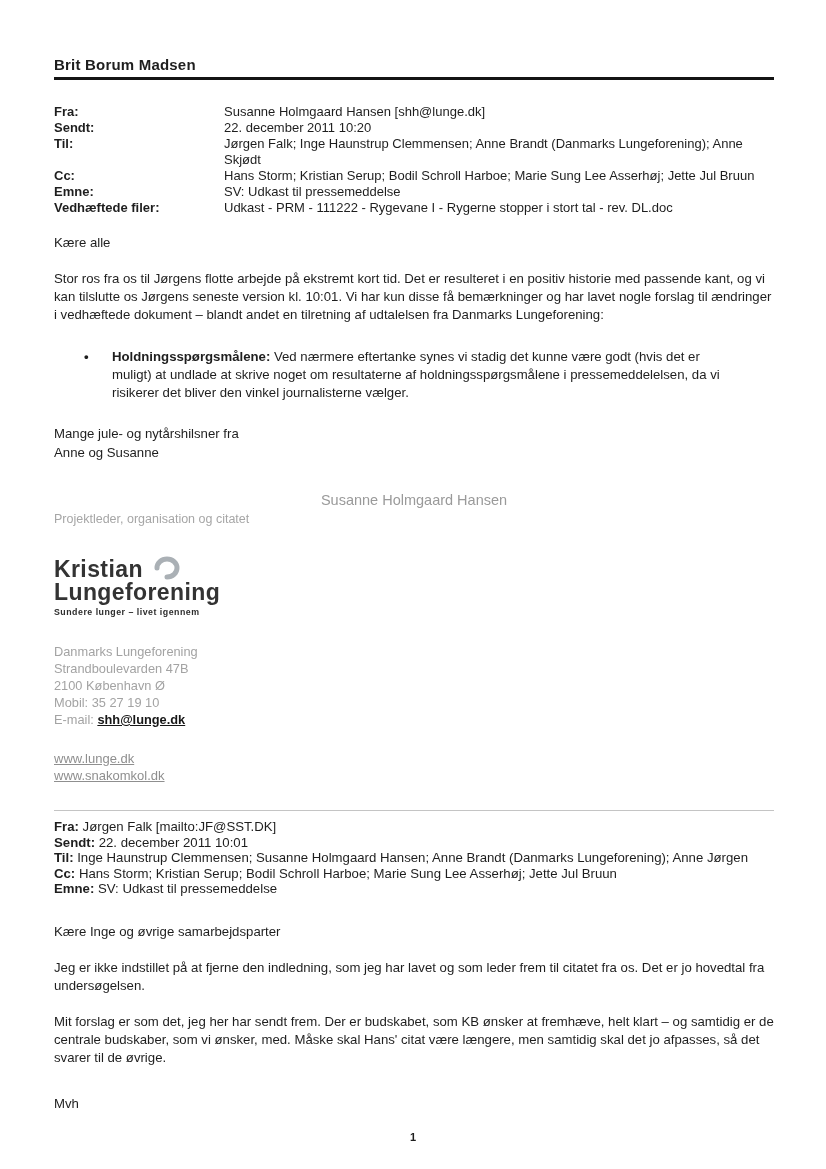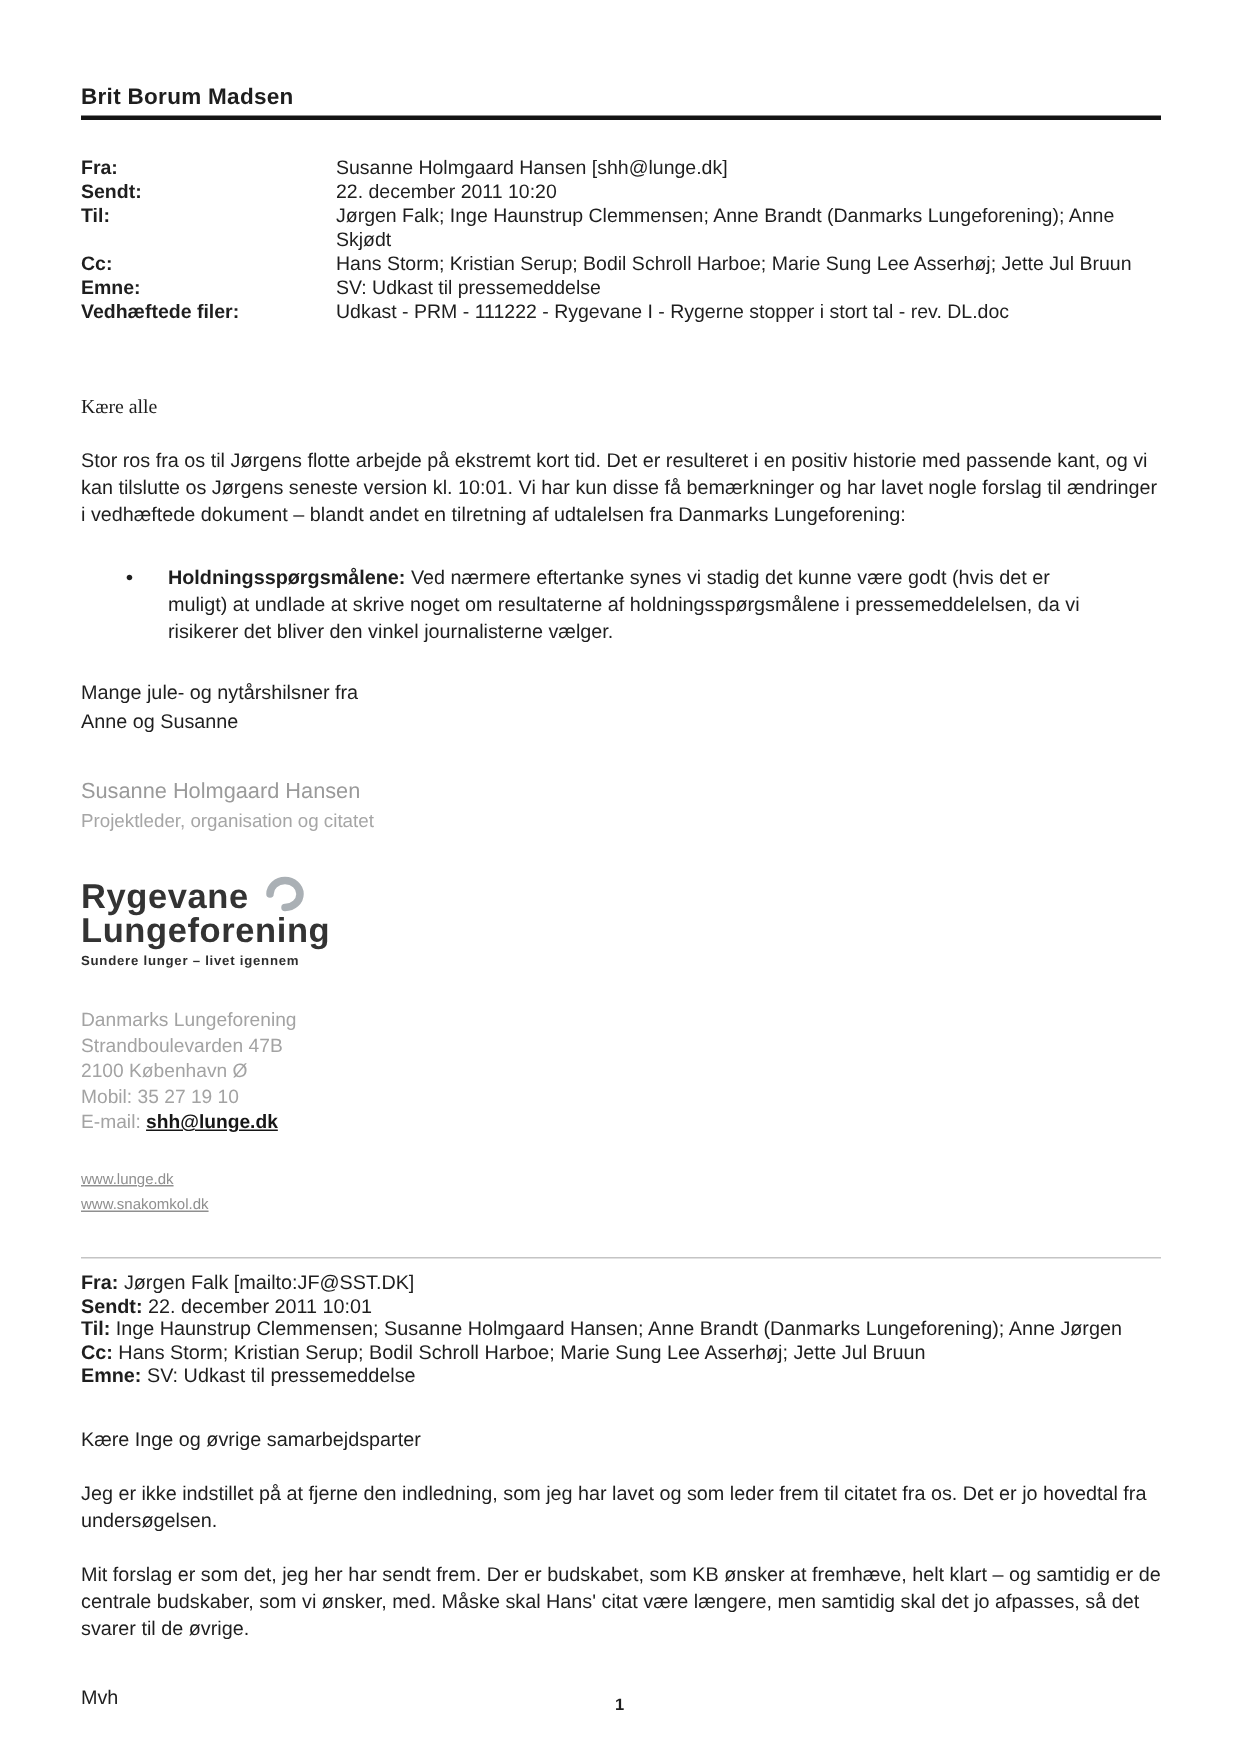--- a/index.html
+++ b/index.html
@@ -21,37 +21,37 @@
     padding-bottom:4px;
     border-bottom:3px solid #141414;
   }
   
   .fields { margin-top:24px; font-size:13px; line-height:16px; }
   .field-row { display:flex; }
   .field-label { width:170px; flex-shrink:0; font-weight:bold; }
   .field-value { flex:1; }
   
   .body-text { font-size:13.2px; line-height:18px; }
-  .greeting { margin-top:46px;font-family:Liberation Serif, serif; }
+  .greeting { margin-top:18px; }
   .para { margin-top:18px; }
   .bullet-row { display:flex; margin:24px 0 0 30px; width:640px; }
   .bullet-dot { width:28px; flex-shrink:0; font-weight:bold; }
   .closing { margin-top:22px; line-height:19px; }
   
-  .sig-name { margin-top:30px; color:#9a9a9a; font-size:14.5px; }
+  .sig-name { margin-top:30px; color:#9a9a9a; font-size:14.5px;text-align:center; }
   .sig-title { margin-top:4px; color:#a6a6a6; font-size:12.5px; }
   
   .logo { margin-top:28px; color:#333333; font-weight:bold; }
   .logo-line { font-size:23px; line-height:22px; letter-spacing:0.4px; }
   .logo-swirl { vertical-align:-4px; margin-left:6px; }
   .logo-tagline { font-size:8.8px; letter-spacing:0.5px; margin-top:4px; color:#2d2d2d; }
   
   .contact { margin-top:26px; color:#a3a3a3; font-size:12.8px; line-height:17px; }
   .contact-email-link { color:#161616; font-weight:bold; }
-  .weblinks { margin-top:22px; font-size:10px; line-height:17px; }
+  .weblinks { margin-top:22px; font-size:13px; line-height:17px; }
   .weblinks a { color:#8f8f8f; text-decoration:underline; display:inline-block; }
   
   .divider { margin-top:26px; border-top:1px solid #c4c4c4; }
   .fields2 { margin-top:8px; font-size:13.2px; line-height:15.5px; }
   .inline-field b { font-weight:bold; }
   .page-num {
     position:absolute; bottom:26px; left:0; right:0;
     text-align:center; font-size:11px; font-weight:bold;
   }
 </style>
@@ -100,21 +100,21 @@
       <span>Mange jule- og nytårshilsner fra</span><br>
       <span>Anne og Susanne</span>
     </p>
   </div>
 
   <div class="sig-name">Susanne Holmgaard Hansen</div>
   <div class="sig-title">Projektleder, organisation og citatet</div>
 
   <div class="logo">
     <div class="logo-line">
-      <span>Rygevane</span><svg class="logo-swirl" width="36" height="27" viewBox="0 0 36 27">
+      <span>Kristian</span><svg class="logo-swirl" width="36" height="27" viewBox="0 0 36 27">
         <path d="M8 14 a 10 9 0 1 1 10 9" fill="none" stroke="#aab0b5" stroke-width="5" stroke-linecap="round"></path>
       </svg>
     </div>
     <div class="logo-line">Lungeforening</div>
     <div class="logo-tagline">Sundere lunger – livet igennem</div>
   </div>
 
   <div class="contact">
     <div>Danmarks Lungeforening</div>
     <div>Strandboulevarden 47B</div>

